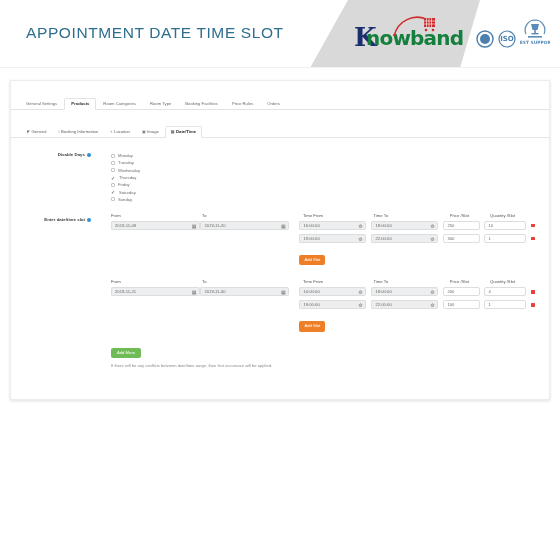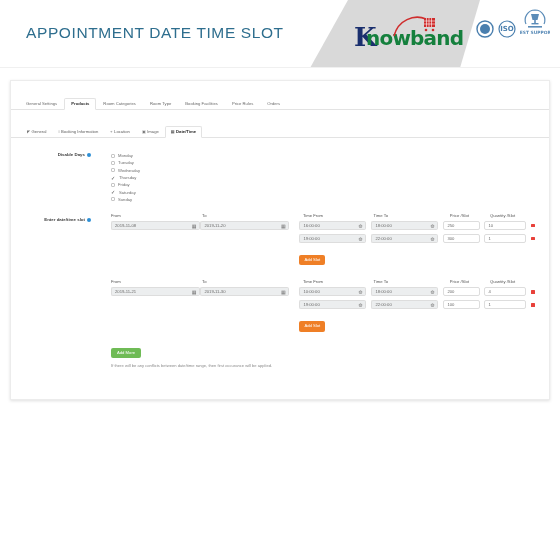--- a/index.html
+++ b/index.html
@@ -41,21 +41,21 @@
     position:absolute; left:14px; top:10px;
     font-size:20px; font-weight:700; color:#15803d;
     letter-spacing:-0.8px; font-family:"DejaVu Sans", sans-serif;
   }
   .brand-k {
     position:absolute; left:2px; top:6px;
     font-size:26px; font-weight:700; color:#1a2f6e;
     font-family:"DejaVu Serif", serif;
   }
   .cart-svg { position:absolute; left:40px; top:-2px; }
-  .badges { position:absolute; left:476px; top:4px; width:80px; height:42px; }
+  .badges { position:absolute; left:476px; top:14px; width:80px; height:42px; }
   .badge-iso, .badge-circle, .badge-support {
     position:absolute; color:#4a7fae;
   }
   .badge-circle { left:0; top:16px; }
   .badge-iso { left:22px; top:16px; }
   .badge-support { left:44px; top:2px; }
 
   
   .panel {
     position:absolute; left:10px; top:80px;

